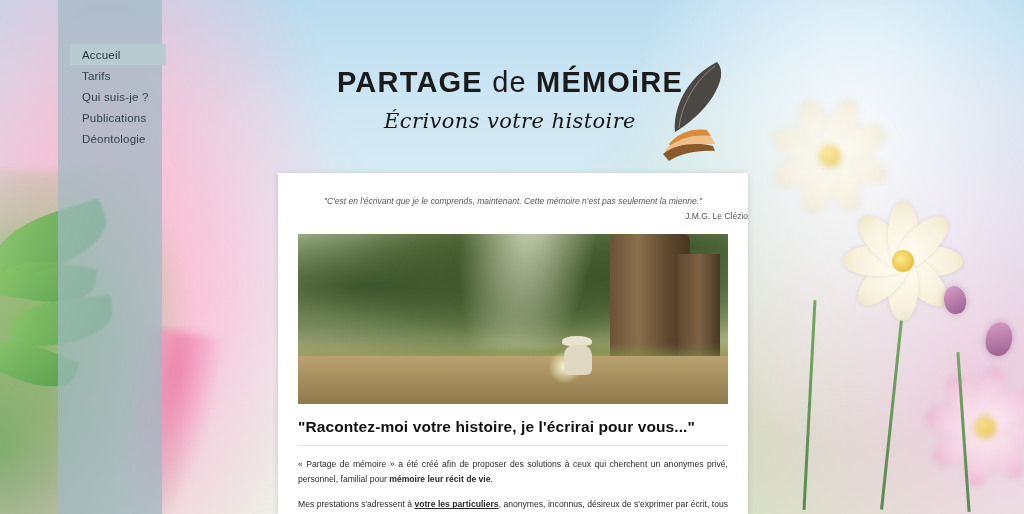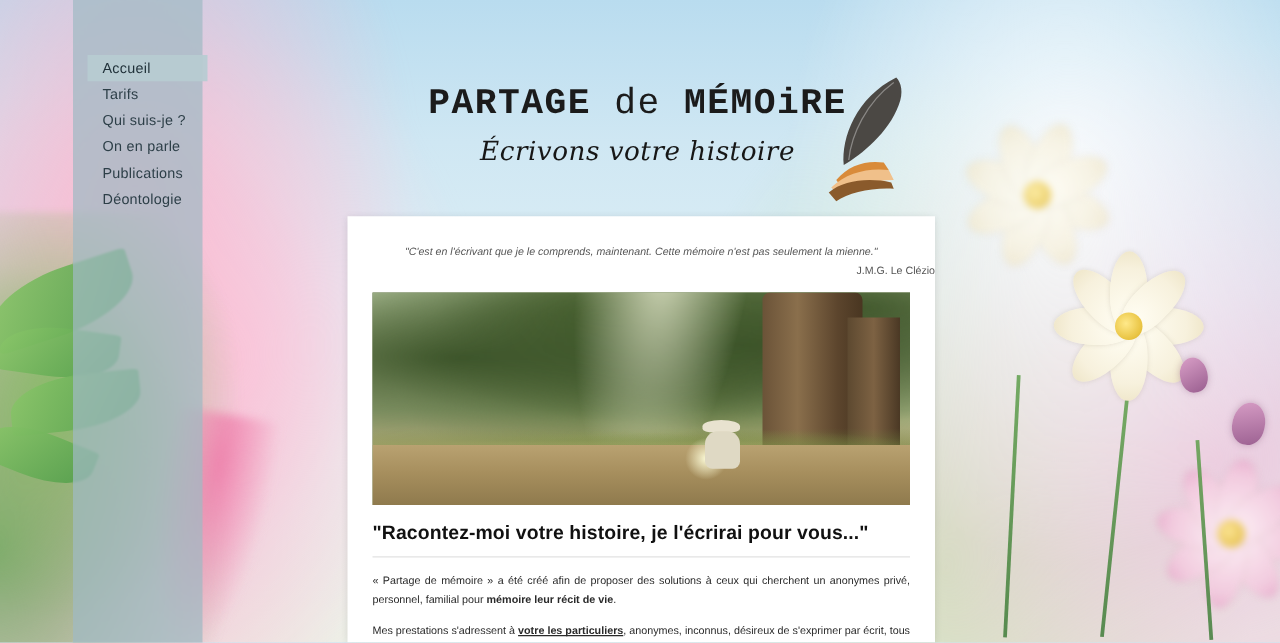--- a/index.html
+++ b/index.html
@@ -149,21 +149,21 @@
   }
 
   
   .logo-wrap {
     position: absolute;
     left: 300px; top: 66px;
     width: 420px; height: 105px;
     text-align: center;
   }
   .logo-title {
-    font-family: Liberation Mono, monospace;
+    font-family: Liberation Sans, sans-serif;
     font-size: 29px;
     letter-spacing: 1.2px;
     color: #1b1b1b;
     white-space: nowrap;
   }
   .logo-title .light { font-weight: 400; }
   .logo-title .bold { font-weight: 700; }
   .logo-sub {
     margin-top: 10px;
     font-family: "DejaVu Serif", serif;
@@ -342,21 +342,20 @@
   <div class="stem" style="left:962px; top:352px; height:160px; transform: rotate(-4deg);"></div>
   <div class="stem" style="left:808px; top:300px; height:210px; transform: rotate(3deg);"></div>
 
   <div class="site">
 
     <nav class="nav-panel">
       <ul class="nav-list">
         <li class="active">Accueil</li>
         <li>Tarifs</li>
         <li>Qui suis-je ?</li>
-        <li>On en parle</li>
         <li>Publications</li>
         <li>Déontologie</li>
       </ul>
     </nav>
 
     <div class="logo-wrap">
       <div class="logo-title">
         <span class="bold">PARTAGE</span>
         <span class="light">de</span>
         <span class="bold">MÉMOiRE</span>

